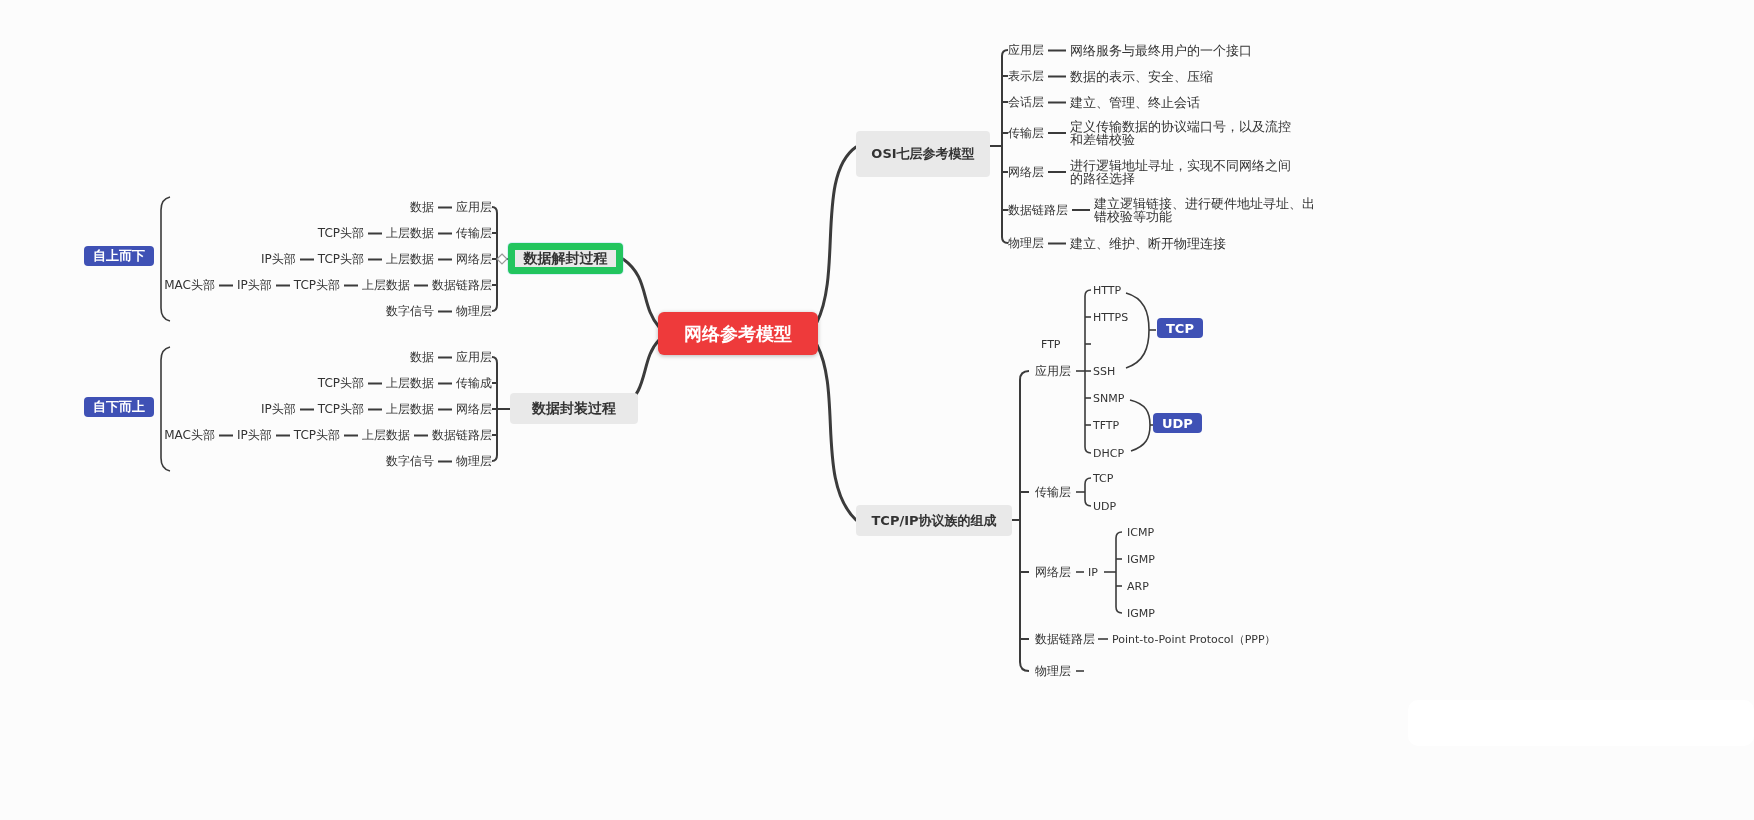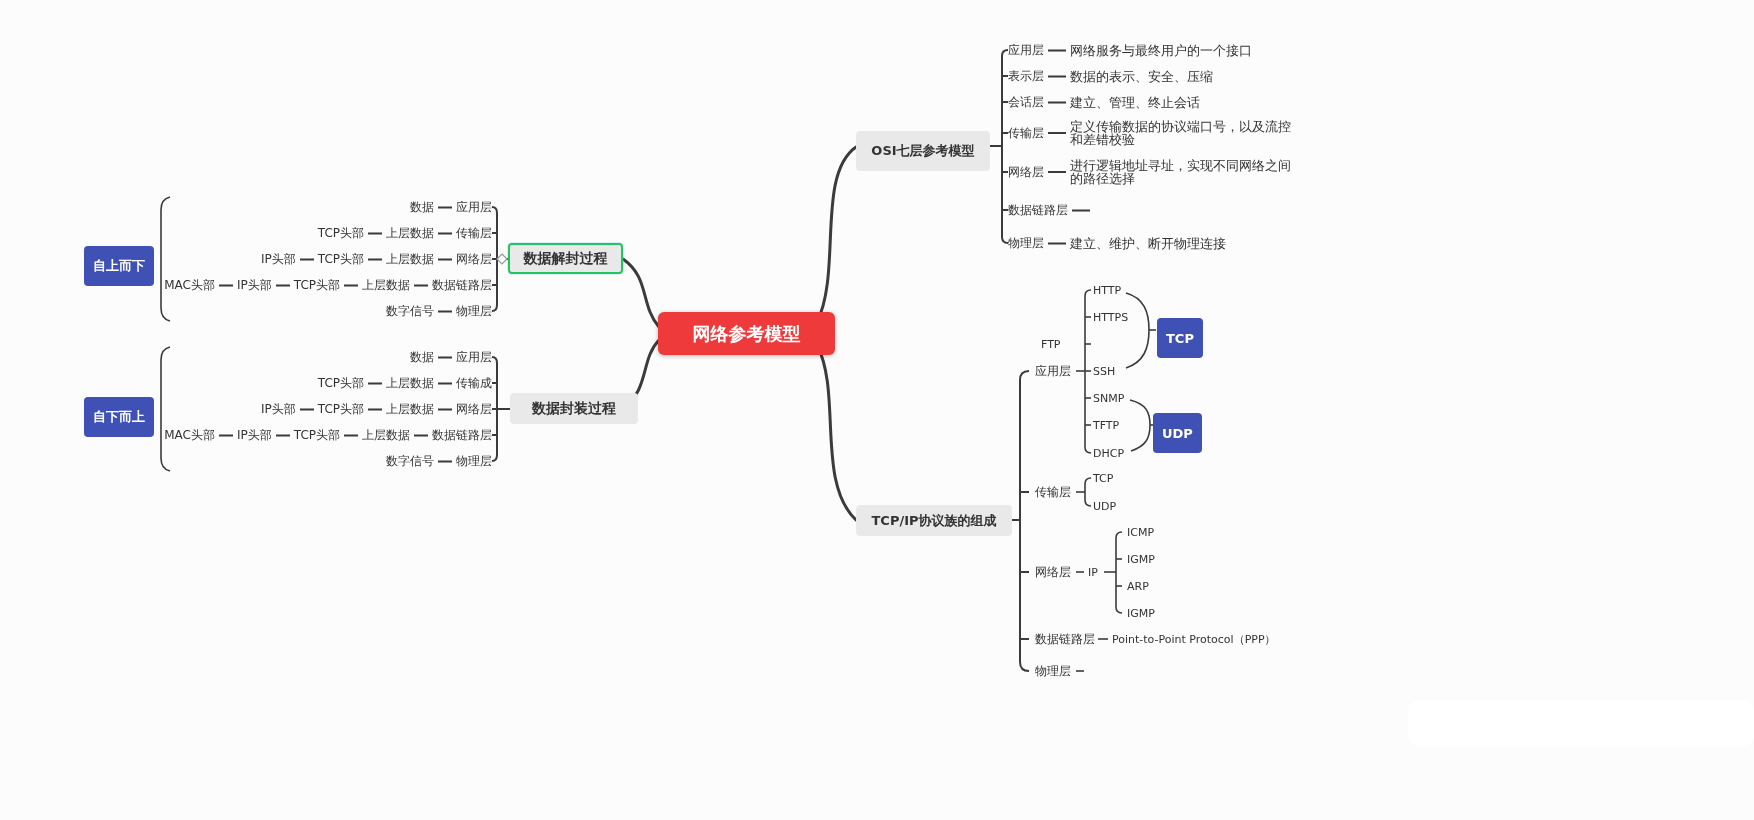--- a/index.html
+++ b/index.html
@@ -5,24 +5,24 @@
   *{margin:0;padding:0;box-sizing:border-box}
   html,body{background:#fcfcfc}
   body{font-family:"DejaVu Sans","Liberation Sans",sans-serif;color:#333}
   .canvas{position:relative;width:1754px;height:820px;overflow:hidden;background:#fcfcfc}
   svg.wires{position:absolute;left:0;top:0;width:1754px;height:820px;pointer-events:none}
   .node{position:absolute;display:flex;align-items:center;justify-content:center;
         background:#e9e9e9;border-radius:4px;color:#333;font-size:13px;font-weight:600;
         white-space:nowrap;z-index:2}
   .root{background:#ee3a3b;color:#fff;font-size:18px;font-weight:700;border-radius:6px;
         box-shadow:0 1px 4px rgba(0,0,0,.28)}
-  .selected{border:2px solid #22c55e;box-shadow:0 0 0 1px rgba(110,198,234,.25)}
+  .selected{border:7px solid #22c55e;box-shadow:0 0 0 1px rgba(110,198,234,.25)}
   .badge{position:absolute;display:flex;align-items:center;justify-content:center;
          background:#3f51b5;color:#fff;font-size:13px;font-weight:700;border-radius:4px;
-         padding:8px 9px;height:40px;white-space:nowrap;z-index:2}
+         padding:8px 9px;height:20px;white-space:nowrap;z-index:2}
   .leaf{position:absolute;display:flex;align-items:center;white-space:nowrap;
         transform:translateY(-50%);z-index:2}
   .txt{font-size:12px;color:#333}
   .small{font-size:11px;color:#333}
   .hline{display:inline-block;width:14px;height:0;border-top:2px solid #3b3b3b;margin:0 4px;flex:none}
   .hline18{width:18px}
   .desc{font-size:13px;color:#333;white-space:normal;line-height:13px;max-width:233px}
   .desc240{max-width:240px}
   .watermark{position:absolute;left:1408px;top:700px;width:346px;height:46px;background:#ffffff;
              border-radius:10px;z-index:1}
@@ -102,23 +102,23 @@
     </g>
 
     <g stroke="#3b3b3b" fill="none" stroke-width="1.6">
       <path d="M170,197 Q161,199 161,210 V308 Q161,319 170,321"></path>
       <path d="M170,347 Q161,349 161,360 V458 Q161,469 170,471"></path>
     </g>
 
     <path d="M502,254 L507,259 L502,264 L497,259 Z" fill="#ffffff" stroke="#999999" stroke-width="1.2"></path>
   </svg>
 
-  <div class="node root" style="left:658px;top:312px;width:177px;height:43px">网络参考模型</div>
-
-  <div class="node" style="left:856px;top:131px;width:134px;height:40px">OSI七层参考模型</div>
+  <div class="node root" style="left:658px;top:312px;width:160px;height:43px">网络参考模型</div>
+
+  <div class="node" style="left:856px;top:131px;width:134px;height:46px">OSI七层参考模型</div>
 
   <div class="leaf" style="left:1008px;top:50px">
     <span class="txt">应用层</span>
     <span class="hline hline18"></span>
     <span class="desc">网络服务与最终用户的一个接口</span>
   </div>
   <div class="leaf" style="left:1008px;top:76px">
     <span class="txt">表示层</span>
     <span class="hline hline18"></span>
     <span class="desc">数据的表示、安全、压缩</span>
@@ -134,20 +134,21 @@
     <span class="desc">定义传输数据的协议端口号，以及流控和差错校验</span>
   </div>
   <div class="leaf" style="left:1008px;top:172px">
     <span class="txt">网络层</span>
     <span class="hline hline18"></span>
     <span class="desc">进行逻辑地址寻址，实现不同网络之间的路径选择</span>
   </div>
   <div class="leaf" style="left:1008px;top:210px">
     <span class="txt">数据链路层</span>
     <span class="hline hline18"></span>
+    <span class="desc">建立逻辑链接、进行硬件地址寻址、出错校验等功能</span>
   </div>
   <div class="leaf" style="left:1008px;top:243px">
     <span class="txt">物理层</span>
     <span class="hline hline18"></span>
     <span class="desc">建立、维护、断开物理连接</span>
   </div>
 
   <div class="node" style="left:856px;top:505px;width:156px;height:31px">TCP/IP协议族的组成</div>
 
   <div class="leaf" style="left:1035px;top:371px">

